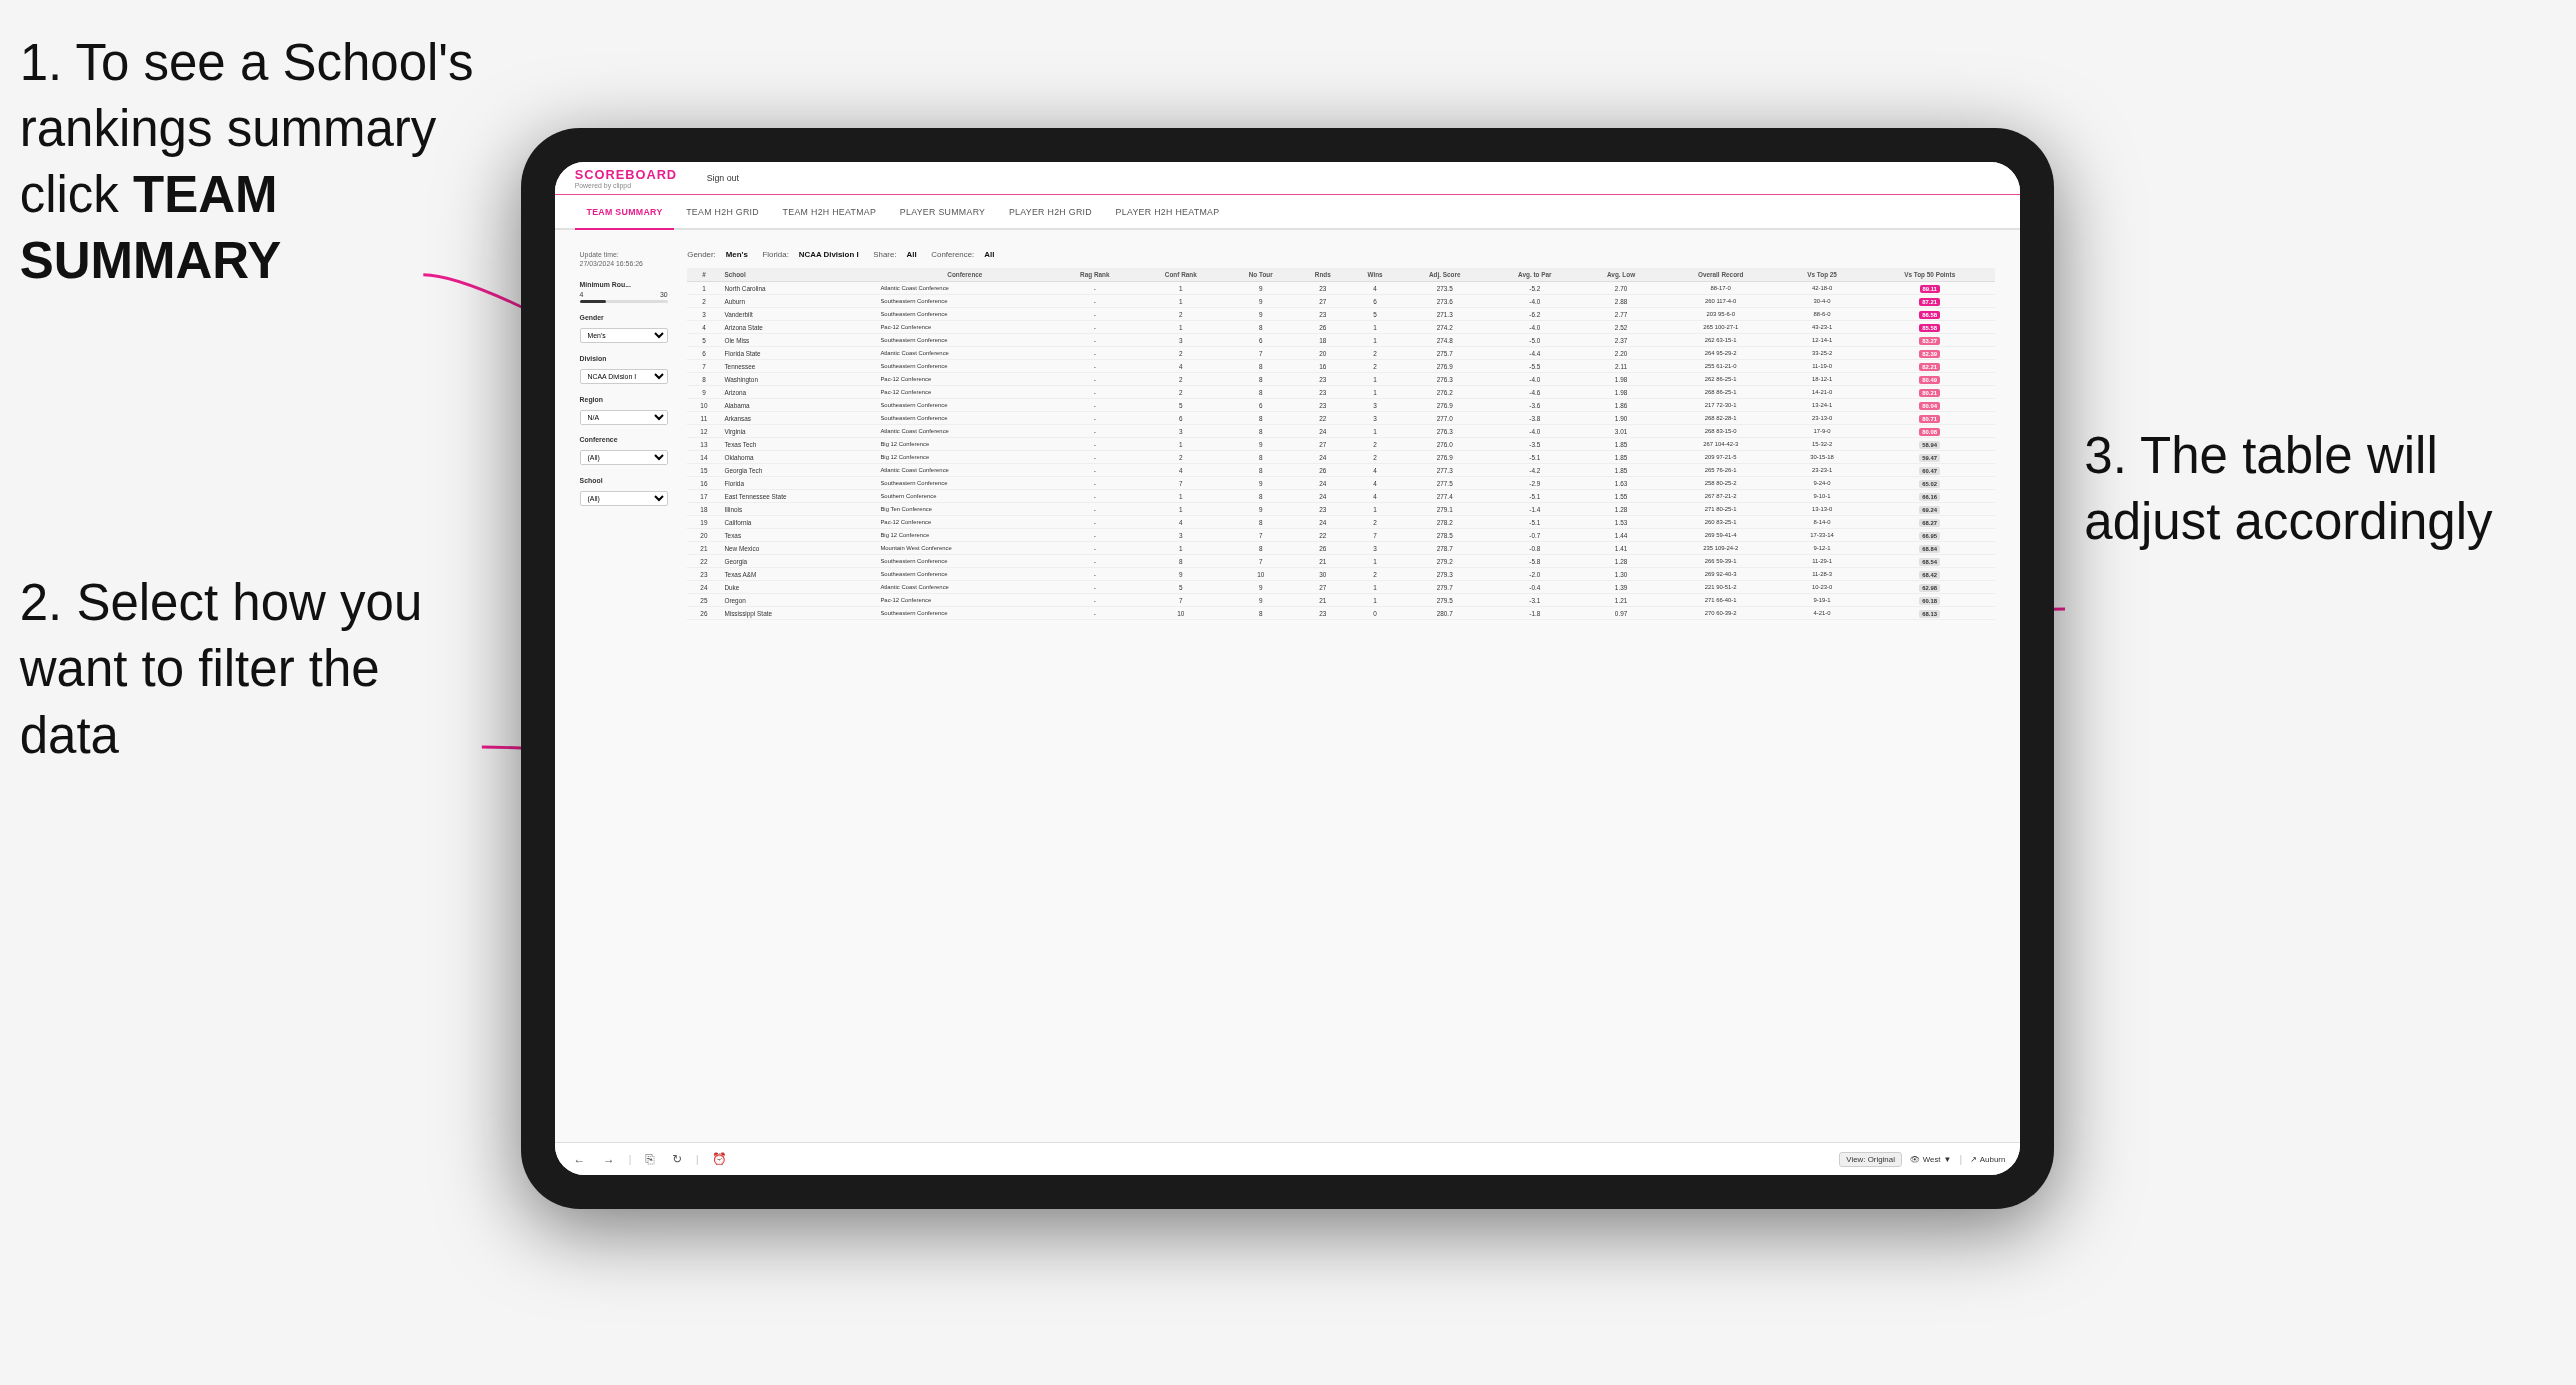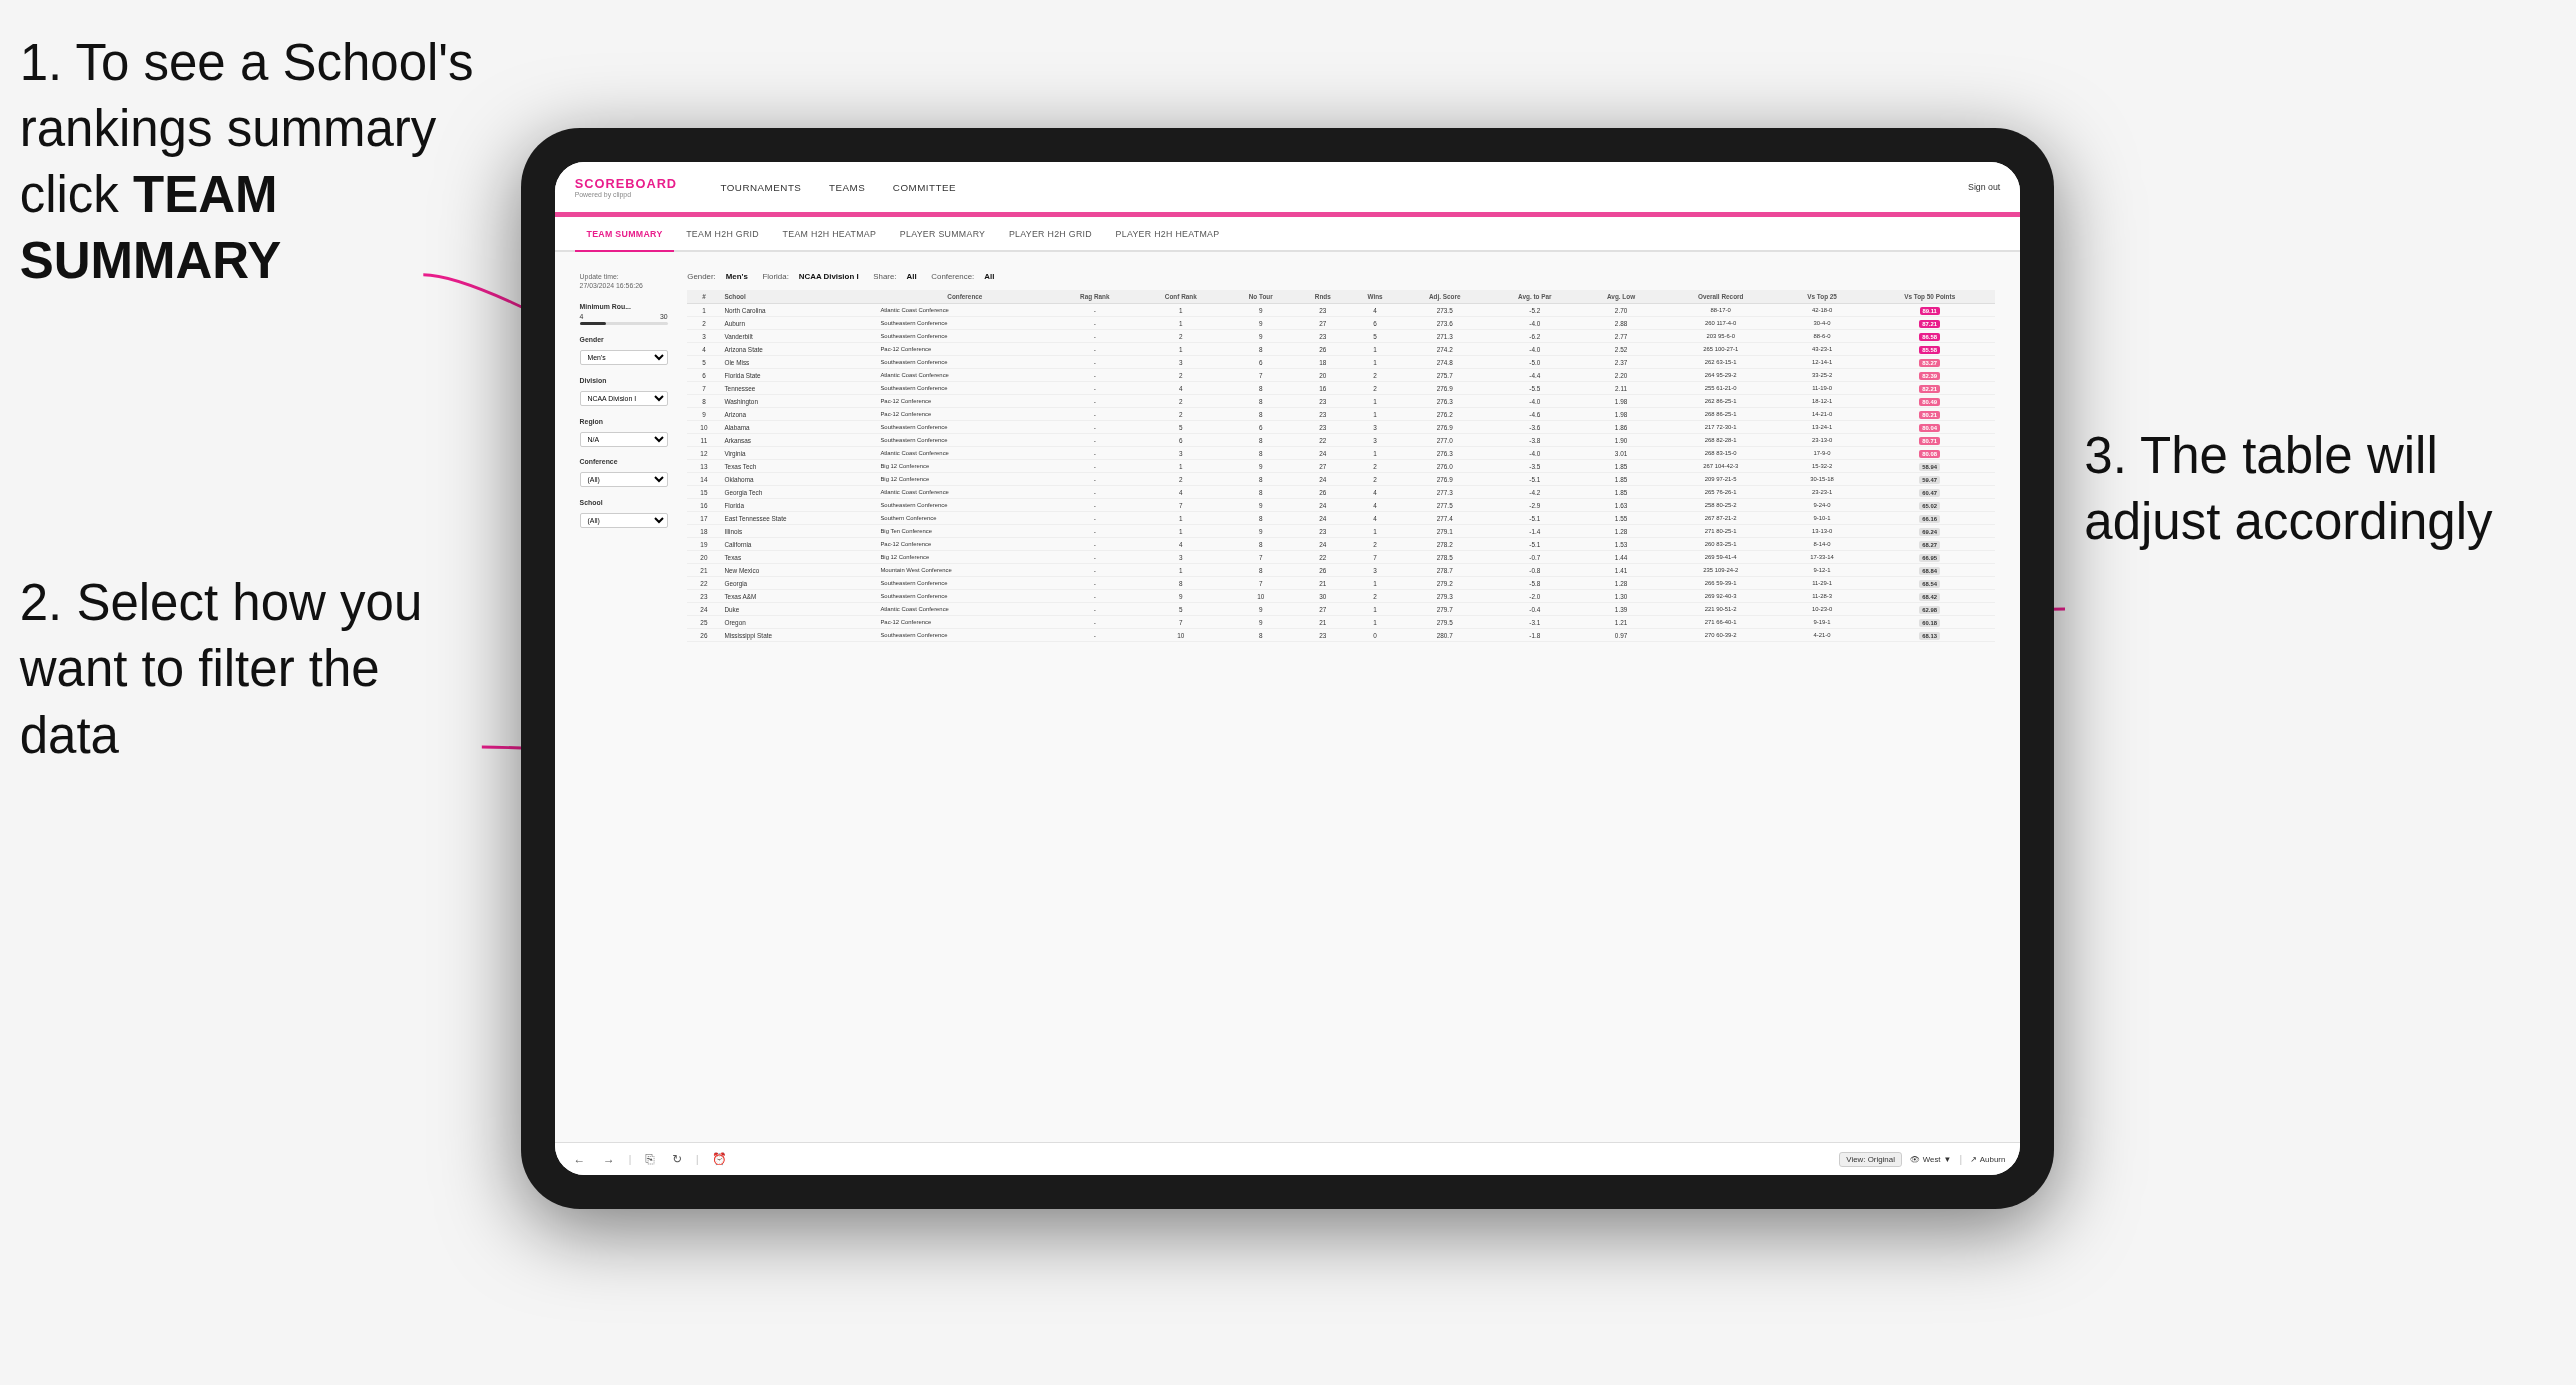--- a/index.html
+++ b/index.html
@@ -87,25 +87,25 @@
       background: #fff;
       border-radius: 29.5px;
       overflow: hidden;
       display: flex;
       flex-direction: column;
     }
 
     
     .nav-bar {
       background: #fff;
-      border-bottom: 5px solid #ec4899;
+      border-bottom: 1px solid #ec4899;
       padding: 0 19.7px;
       display: flex;
       align-items: center;
-      height: 55px;
+      height: 33px;
       flex-shrink: 0;
     }
 
     .logo-area {
       display: flex;
       flex-direction: column;
       margin-right: 29.5px;
     }
     .logo-text {
       font-size: 12.8px;
@@ -367,25 +367,20 @@
   <polygon points="22,70 7,80 22,90" fill="#e91e8c"></polygon>
 </svg>
 
 <div class="tablet-frame">
   <div class="tablet-screen">
 
     <div class="nav-bar">
       <div class="logo-area">
         <span class="logo-text">SCOREBOARD</span>
         <span class="logo-sub">Powered by clippd</span>
-      </div>
-      <div class="nav-links">
-        <div class="nav-link">TOURNAMENTS</div>
-        <div class="nav-link">TEAMS</div>
-        <div class="nav-link">COMMITTEE</div>
       </div>
       <div class="nav-right">Sign out</div>
     </div>
 
     <div class="sub-nav">
       <div class="sub-nav-link active">TEAM SUMMARY</div>
       <div class="sub-nav-link">TEAM H2H GRID</div>
       <div class="sub-nav-link">TEAM H2H HEATMAP</div>
       <div class="sub-nav-link">PLAYER SUMMARY</div>
       <div class="sub-nav-link">PLAYER H2H GRID</div>

